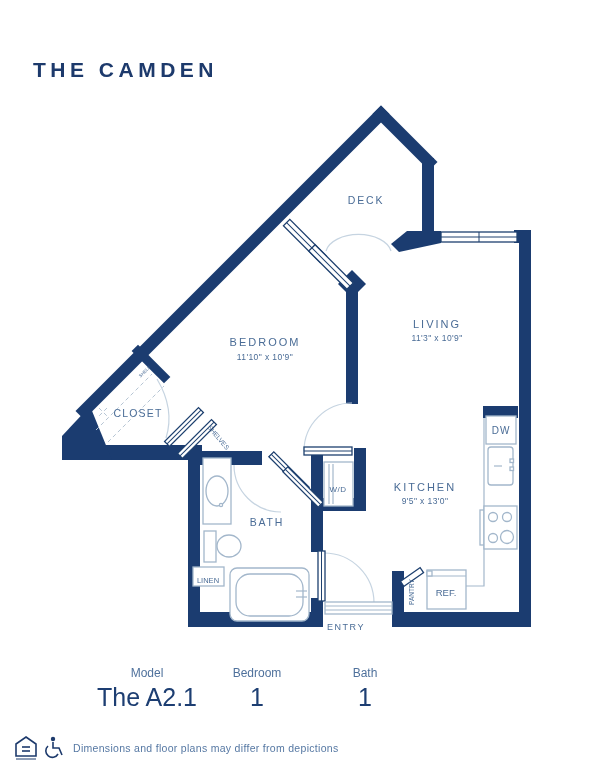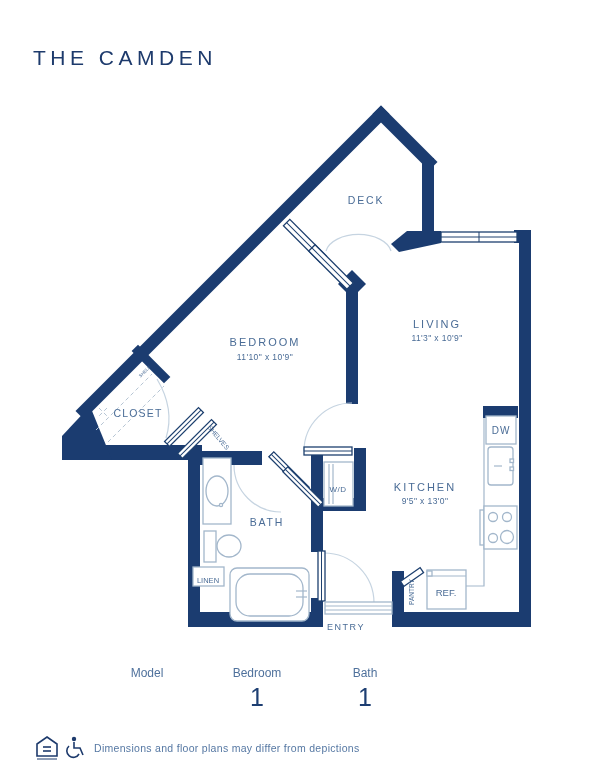--- a/index.html
+++ b/index.html
@@ -1,42 +1,42 @@
 <!DOCTYPE html>
 <html><head>
 <meta charset="utf-8">
 <style>
   html,body{margin:0;padding:0;}
   body{
     width:600px;height:776px;position:relative;background:#ffffff;
     font-family:"Liberation Sans",sans-serif;overflow:hidden;
   }
   .header-title{
-    position:absolute;left:33px;top:46px;
-    font-size:21px;font-weight:normal;letter-spacing:4.5px;color:#1d3a6c;
+    position:absolute;left:33px;top:58px;
+    font-size:21px;font-weight:bold;letter-spacing:4.5px;color:#1d3a6c;
   }
   svg{position:absolute;left:0;top:0;}
   .wall{fill:#1b3c70;stroke:none;}
   .wline{stroke:#1b3c70;fill:none;}
   .fix{stroke:#a3b7cb;fill:#ffffff;stroke-width:1.3;}
   .fixline{stroke:#a3b7cb;fill:none;stroke-width:1.2;}
   .panel{stroke:#1e406f;fill:#ffffff;stroke-width:1.3;}
   .panelline{stroke:#1e406f;fill:none;stroke-width:1;}
   .arc{stroke:#c6d4e1;fill:none;stroke-width:1.2;}
   .dash{stroke:#b6c5d4;fill:none;stroke-width:1;stroke-dasharray:4 3;}
   text{fill:#4a6c96;font-family:"Liberation Sans",sans-serif;}
   .room{font-size:11px;letter-spacing:2px;}
   .room-sm{font-size:10.5px;letter-spacing:1.8px;}
   .dims{font-size:8.5px;letter-spacing:0.4px;}
   .feat{font-size:8px;letter-spacing:0.4px;}
   .stats{position:absolute;top:666px;left:0;width:536px;height:60px;}
   .stat{position:absolute;width:130px;text-align:center;}
   .stat .lbl{font-size:12px;color:#4f719c;margin-bottom:3px;}
   .stat .val{font-size:25px;color:#1d3e72;font-weight:normal;}
-  .footer{position:absolute;left:36px;top:735px;width:540px;height:30px;}
+  .footer{position:absolute;left:15px;top:735px;width:540px;height:30px;}
   .foot-text{position:absolute;left:58px;top:7px;font-size:10.5px;color:#5678a3;letter-spacing:0.3px;}
 </style>
 </head>
 <body>
 
 <div class="header-title">THE CAMDEN</div>
 
 <svg width="600" height="660" viewBox="0 0 600 660">
 
   <g>
@@ -175,20 +175,21 @@
     <text x="446" y="596" font-size="9.5">REF.</text>
     <text x="208" y="583" font-size="7.5">LINEN</text>
     <text x="412" y="594" font-size="6.5" transform="rotate(-90 412 592)">PANTRY</text>
     <text x="346" y="630" font-size="9" letter-spacing="1.5">ENTRY</text>
   </g>
 </svg>
 
 <div class="stats">
   <div class="stat" style="left:82px;">
     <div class="lbl">Model</div>
+    <div class="val">The A2.1</div>
   </div>
   <div class="stat" style="left:192px;">
     <div class="lbl">Bedroom</div>
     <div class="val">1</div>
   </div>
   <div class="stat" style="left:300px;">
     <div class="lbl">Bath</div>
     <div class="val">1</div>
   </div>
 </div>

